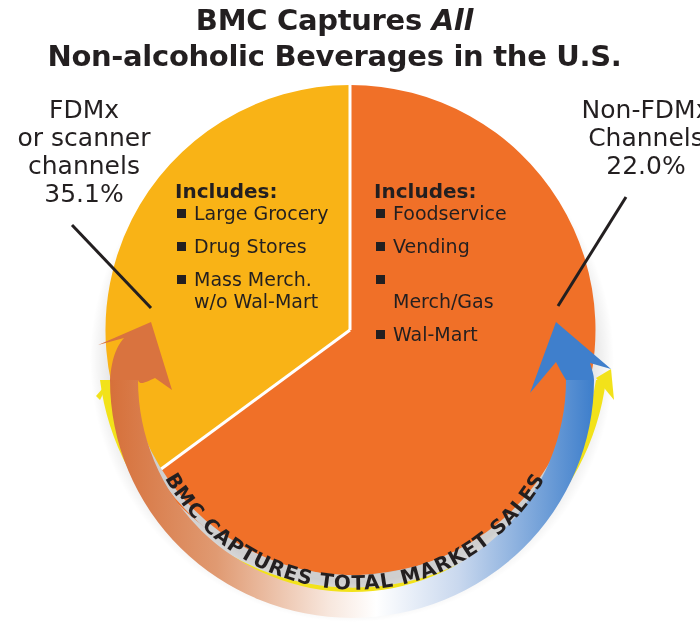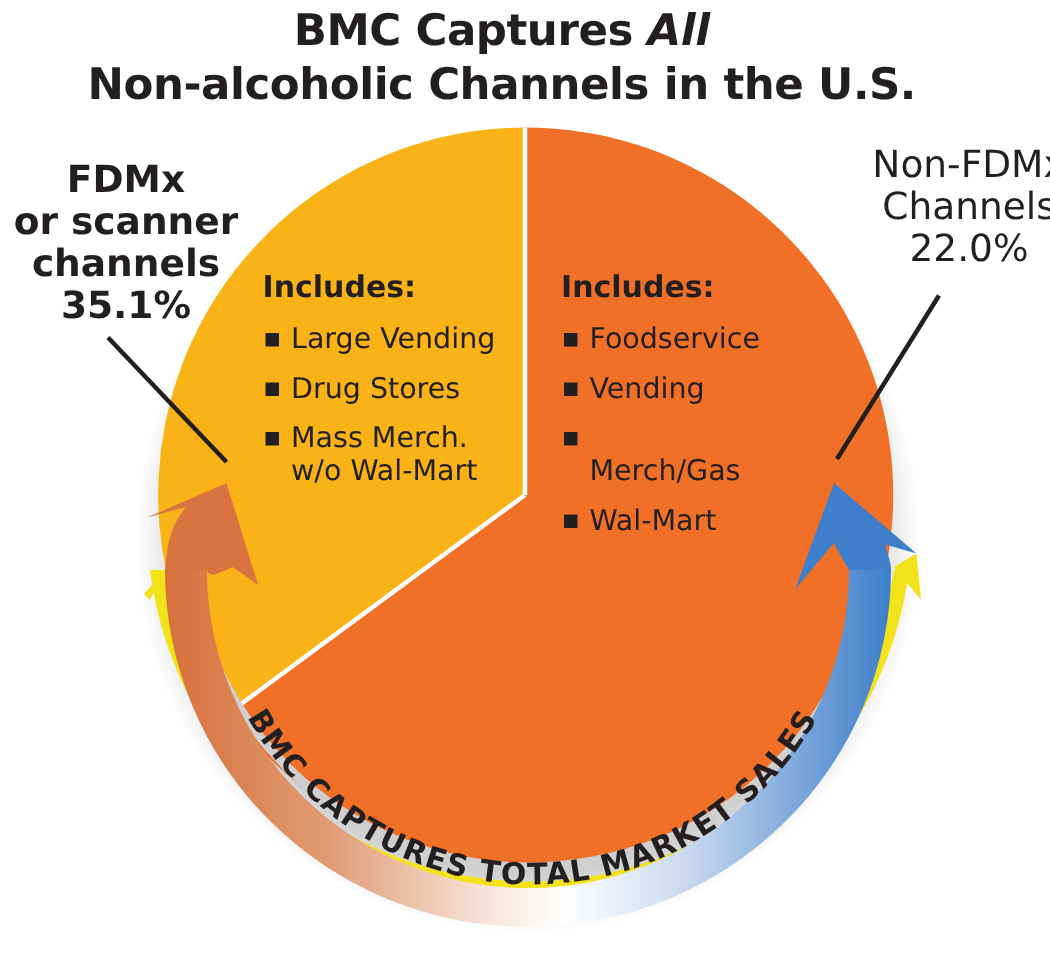--- a/index.html
+++ b/index.html
@@ -3,36 +3,36 @@
   <meta charset="utf-8">
   <style>
     html, body { margin: 0; padding: 0; background: #ffffff; }
     body { width: 700px; height: 644px; position: relative; overflow: hidden;
            font-family: "DejaVu Sans", "Liberation Sans", sans-serif; color: #231f20; }
     .title { position: absolute; left: 0; top: 2px; width: 669px; text-align: center;
              font-weight: bold; font-size: 29px; line-height: 36px; letter-spacing: -0.3px; }
     .title .ital { font-style: italic; }
     svg.chart { position: absolute; left: 0; top: 0; }
     .side-label { position: absolute; text-align: center; font-size: 25px; line-height: 28px; }
-    .side-left { left: 4px; top: 106px; width: 160px; font-weight: bold; }
+    .side-left { left: 4px; top: 96px; width: 160px; }
     .side-right { left: 566px; top: 96px; width: 160px; }
     .inc { position: absolute; font-size: 19px; line-height: 22px; }
-    .inc .head { font-weight: bold; font-size: 20px; margin-bottom: 13px; }
+    .inc .head { font-weight: bold; font-size: 20px; margin-bottom: 0; }
     .inc ul { list-style: none; margin: 0; padding: 0; }
     .inc li { position: relative; padding-left: 19px; margin-bottom: 11px; }
     .inc li::before { content: ""; position: absolute; left: 2px; top: 7px; width: 9px; height: 9px; background: #231f20; }
     .inc-left { left: 175px; top: 180px; width: 190px; }
     .inc-right { left: 374px; top: 180px; width: 200px; }
   </style>
 </head>
 <body>
 
 <div class="title">
   <div><span>BMC Captures </span><span class="ital">All</span></div>
-  <div>Non-alcoholic Channels in the U.S.</div>
+  <div>Non-alcoholic Beverages in the U.S.</div>
 </div>
 
 <svg class="chart" width="700" height="644" viewBox="0 0 700 644">
   <defs>
     <linearGradient id="ringGrad" x1="0" y1="0" x2="1" y2="0">
       <stop offset="0" stop-color="#D6703A"></stop>
       <stop offset="0.22" stop-color="#E09A72"></stop>
       <stop offset="0.45" stop-color="#F7E6DC"></stop>
       <stop offset="0.55" stop-color="#FFFFFF"></stop>
       <stop offset="0.72" stop-color="#C9D8EE"></stop>
@@ -89,21 +89,21 @@
 
 <div class="side-label side-right">
   <div>Non-FDMx</div>
   <div>Channels</div>
   <div>22.0%</div>
 </div>
 
 <div class="inc inc-left">
   <div class="head">Includes:</div>
   <ul>
-    <li><span>Large Vending</span></li>
+    <li><span>Large Grocery</span></li>
     <li><span>Drug Stores</span></li>
     <li><span>Mass Merch.</span><br><span>w/o Wal-Mart</span></li>
   </ul>
 </div>
 
 <div class="inc inc-right">
   <div class="head">Includes:</div>
   <ul>
     <li><span>Foodservice</span></li>
     <li><span>Vending</span></li>

